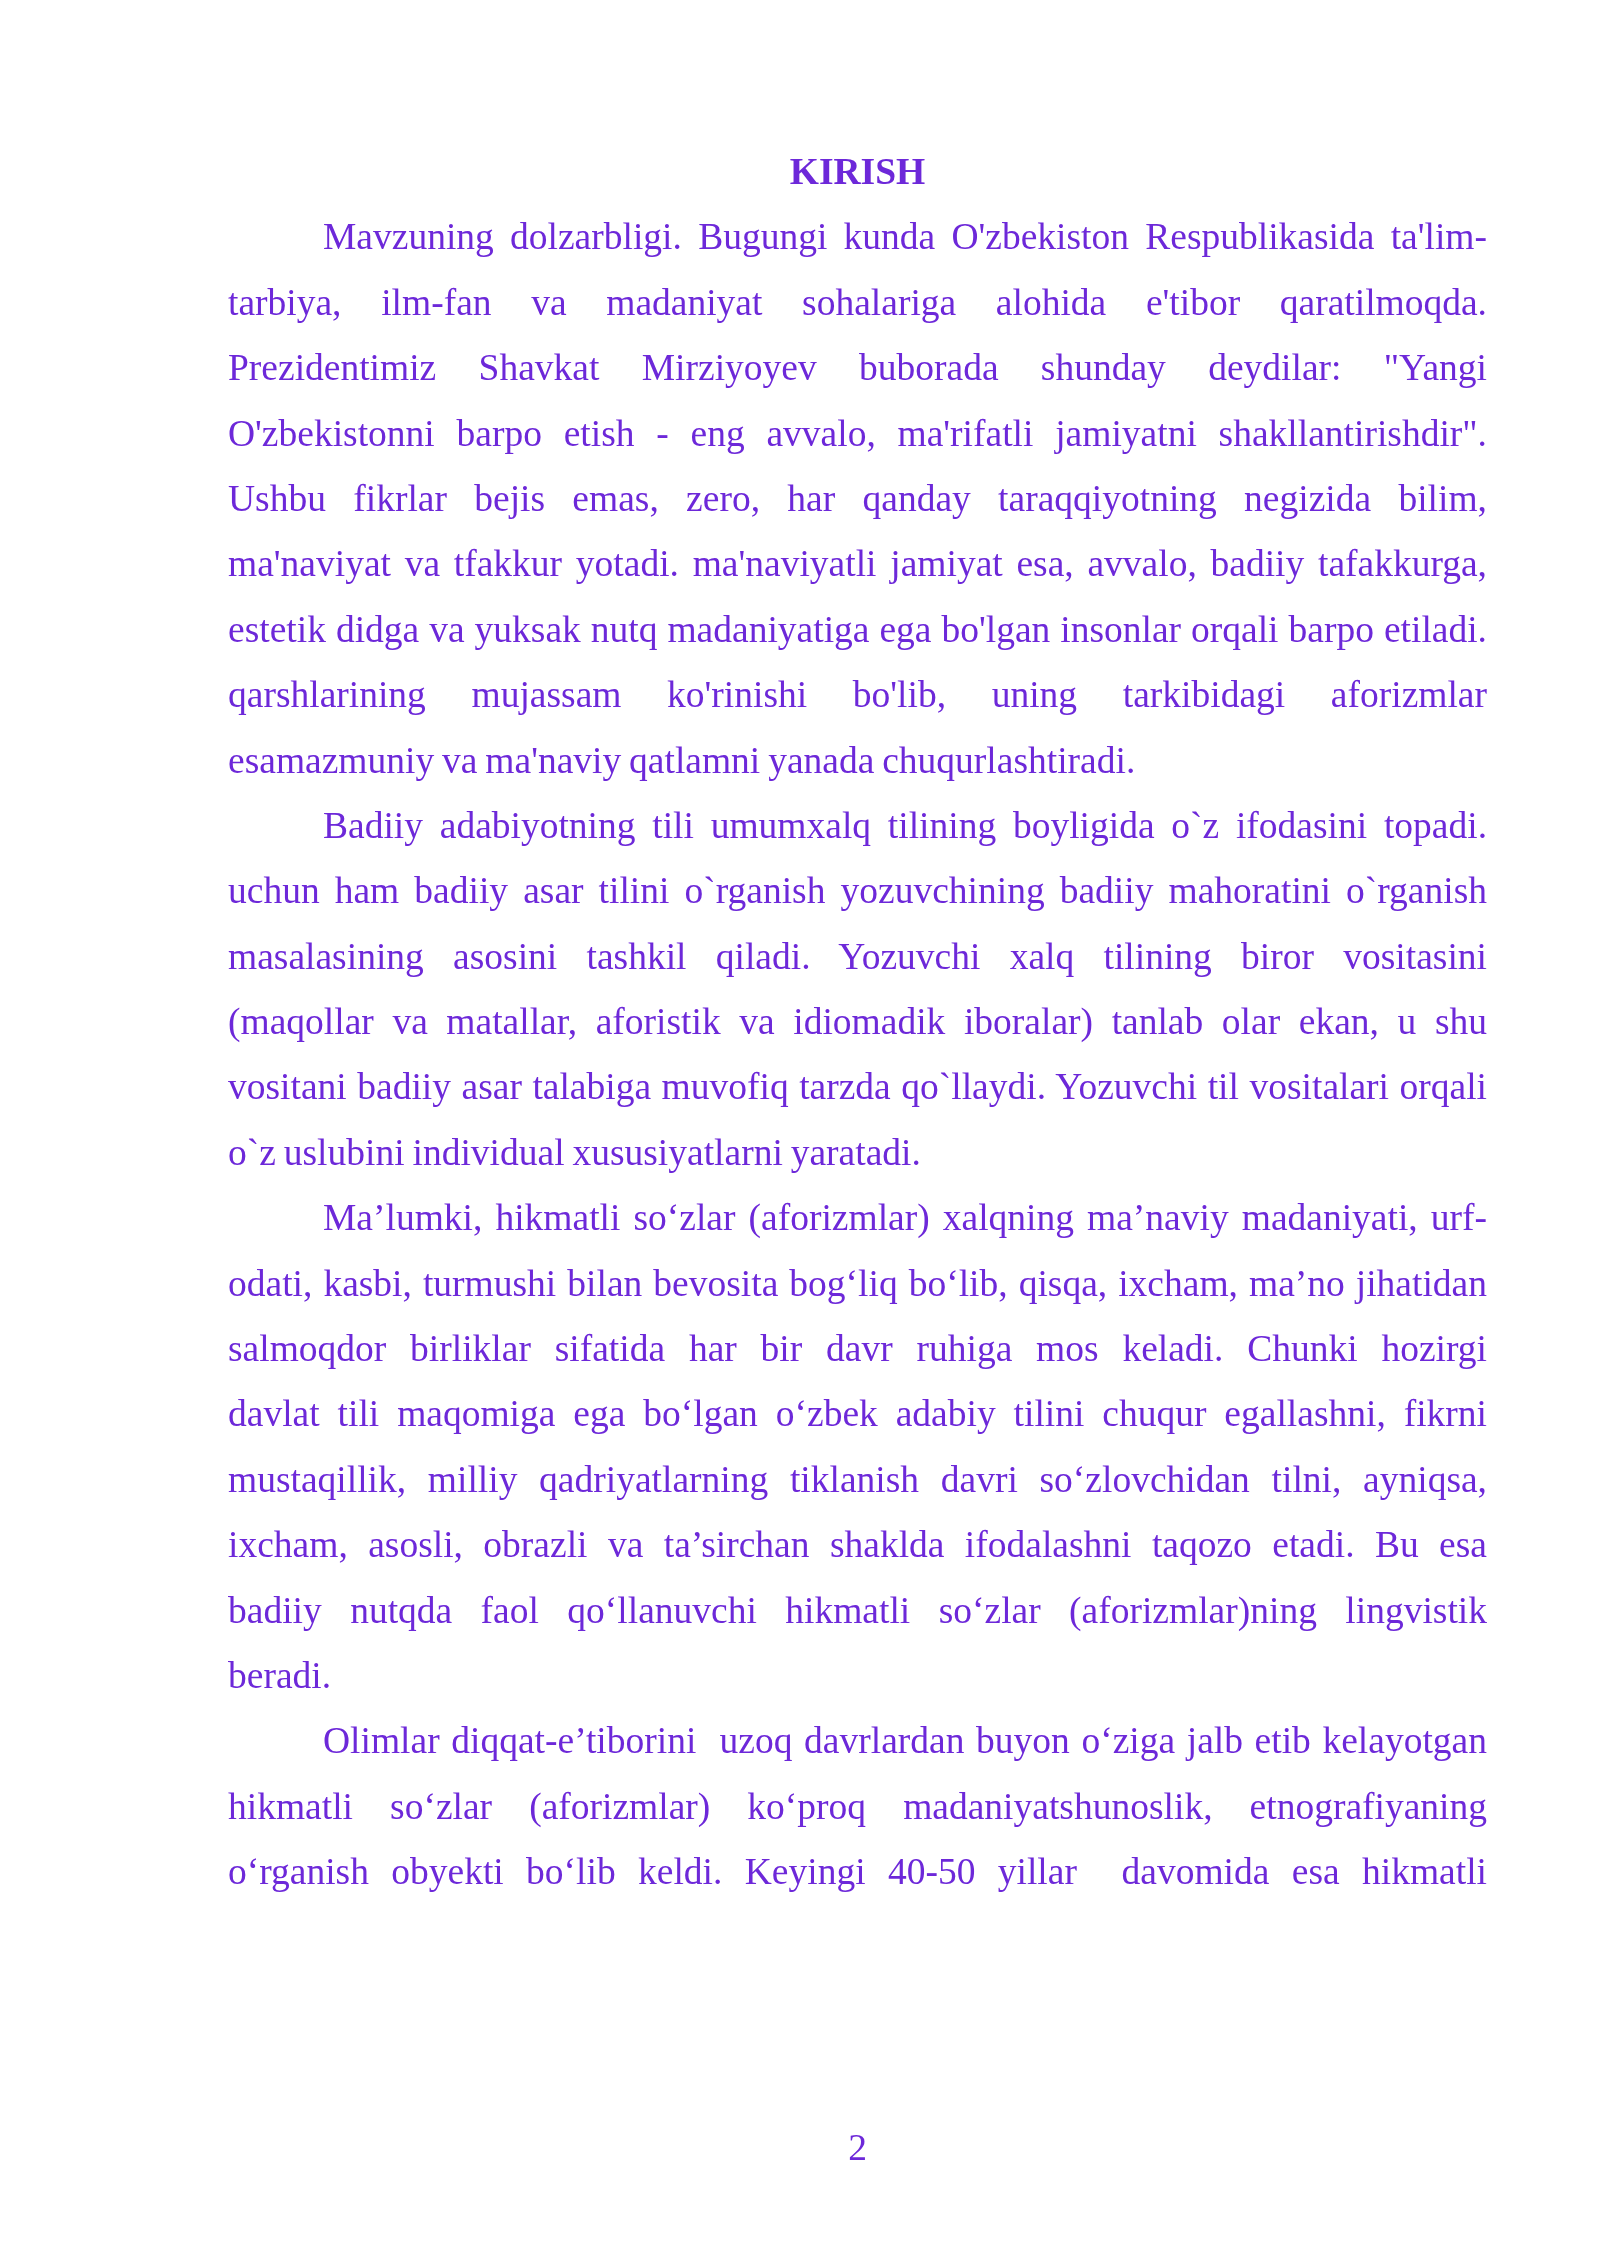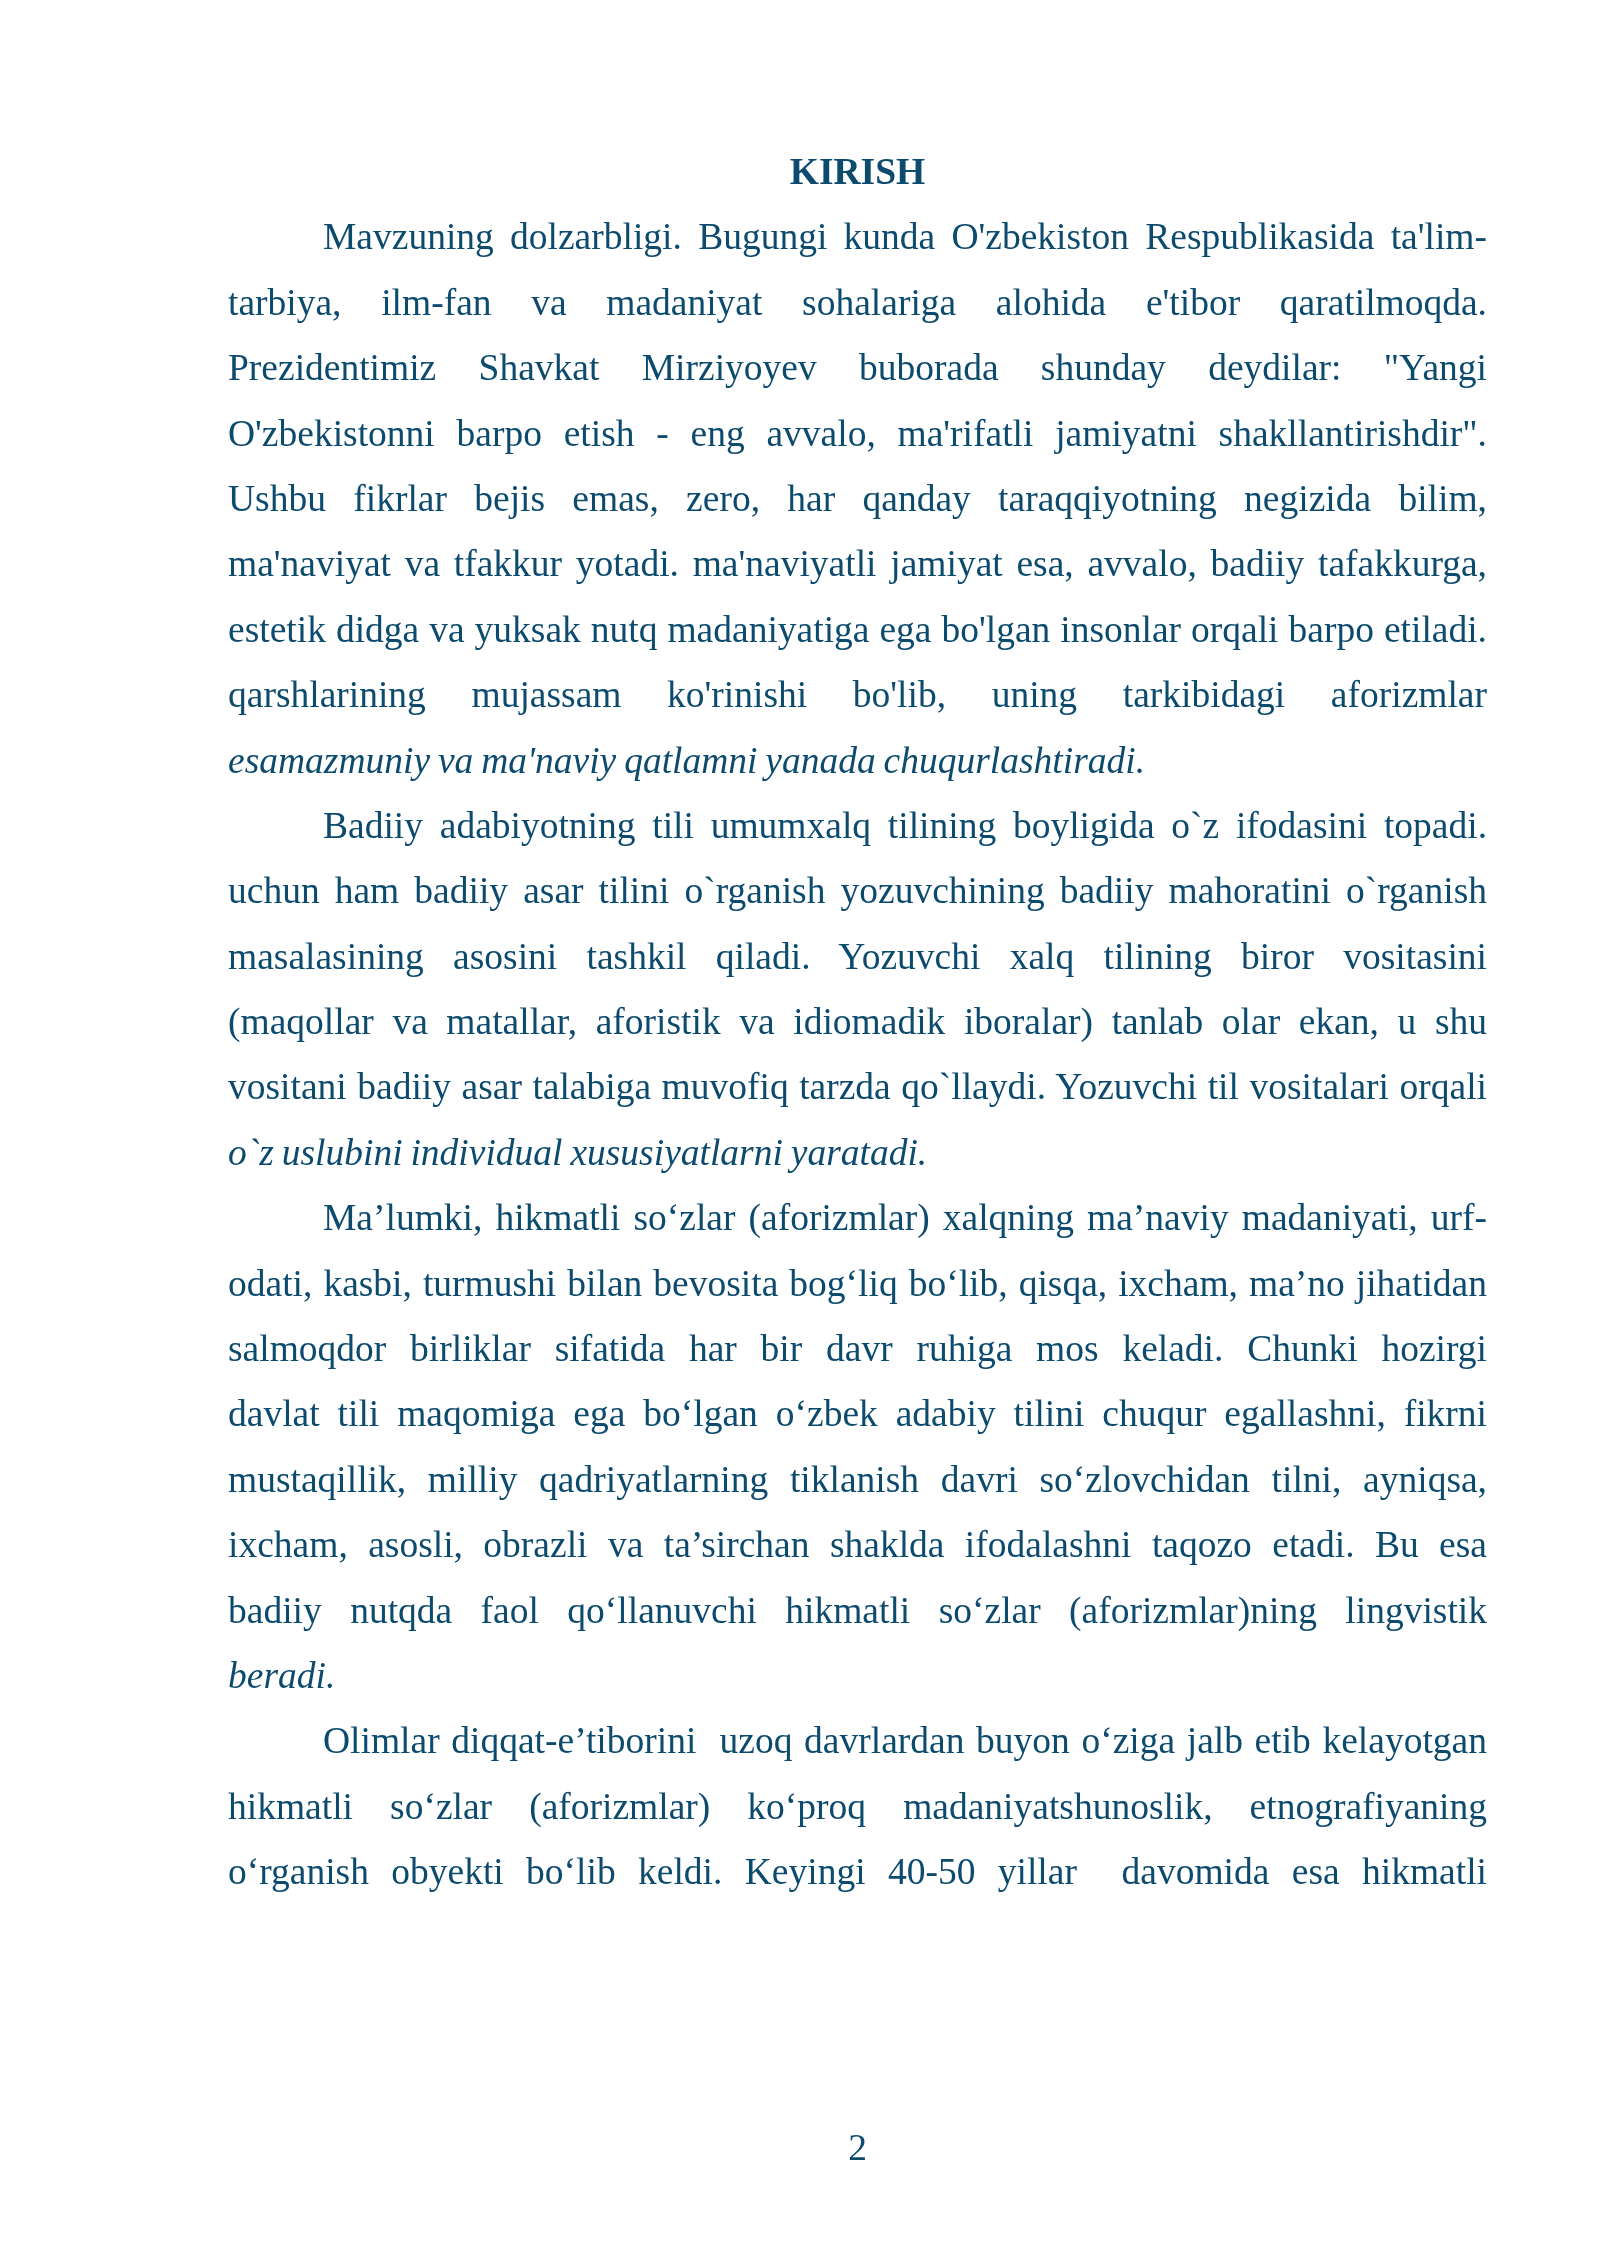--- a/index.html
+++ b/index.html
@@ -5,21 +5,21 @@
   html, body {
     margin: 0;
     padding: 0;
     background: #ffffff;
   }
   .page {
     position: relative;
     width: 1592px;
     height: 2262px;
     background: #ffffff;
-    color: #0c4a6e;
+    color: #6d28d9;
     font-family: "Liberation Serif", "DejaVu Serif", serif;
     overflow: hidden;
   }
   .content {
     position: absolute;
     left: 228px;
     top: 139px;
     width: 1259px;
   }
   .line {
@@ -31,21 +31,20 @@
     overflow: hidden;
     white-space: normal;
     word-spacing: -1.5px;
   }
   .line.indent {
     text-indent: 95px;
   }
   .line.last {
     text-align: center;
     text-align-last: left;
-    font-style: italic;
   }
   .title-line {
     font-weight: bold;
     text-align: center;
     text-align-last: center;
   }
   .footer-line {
     position: absolute;
     left: 228px;
     top: 2115px;

